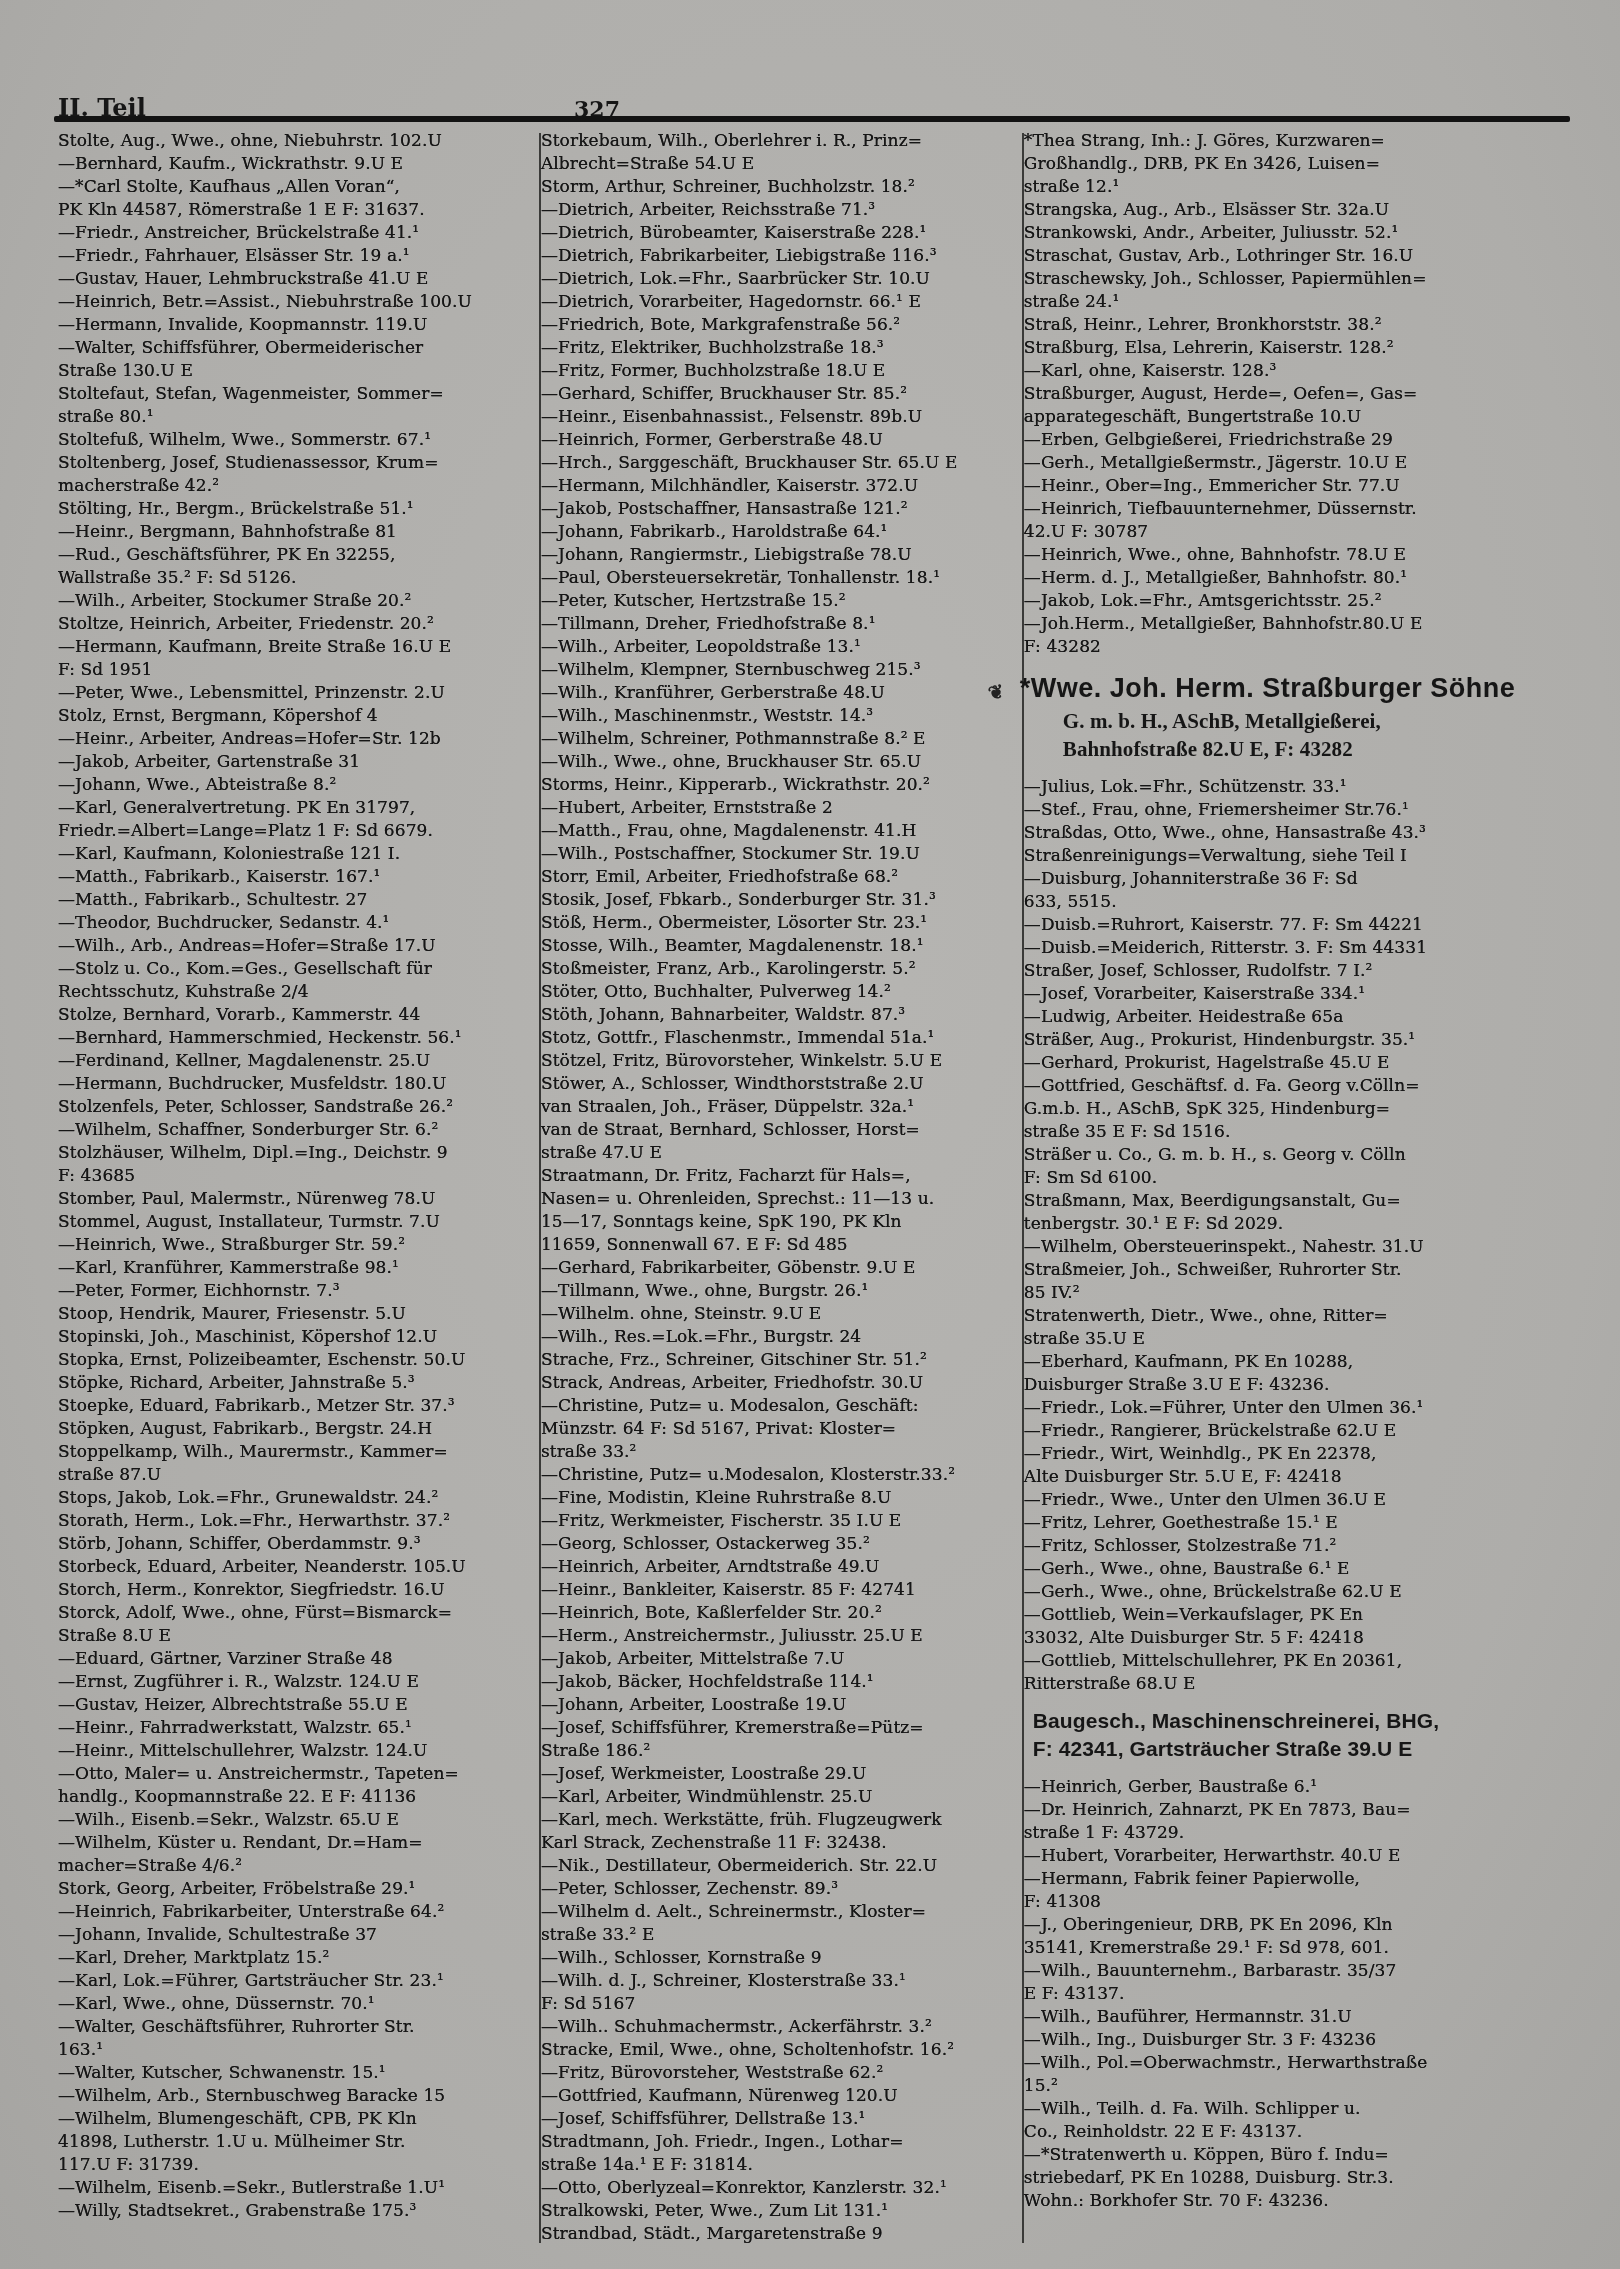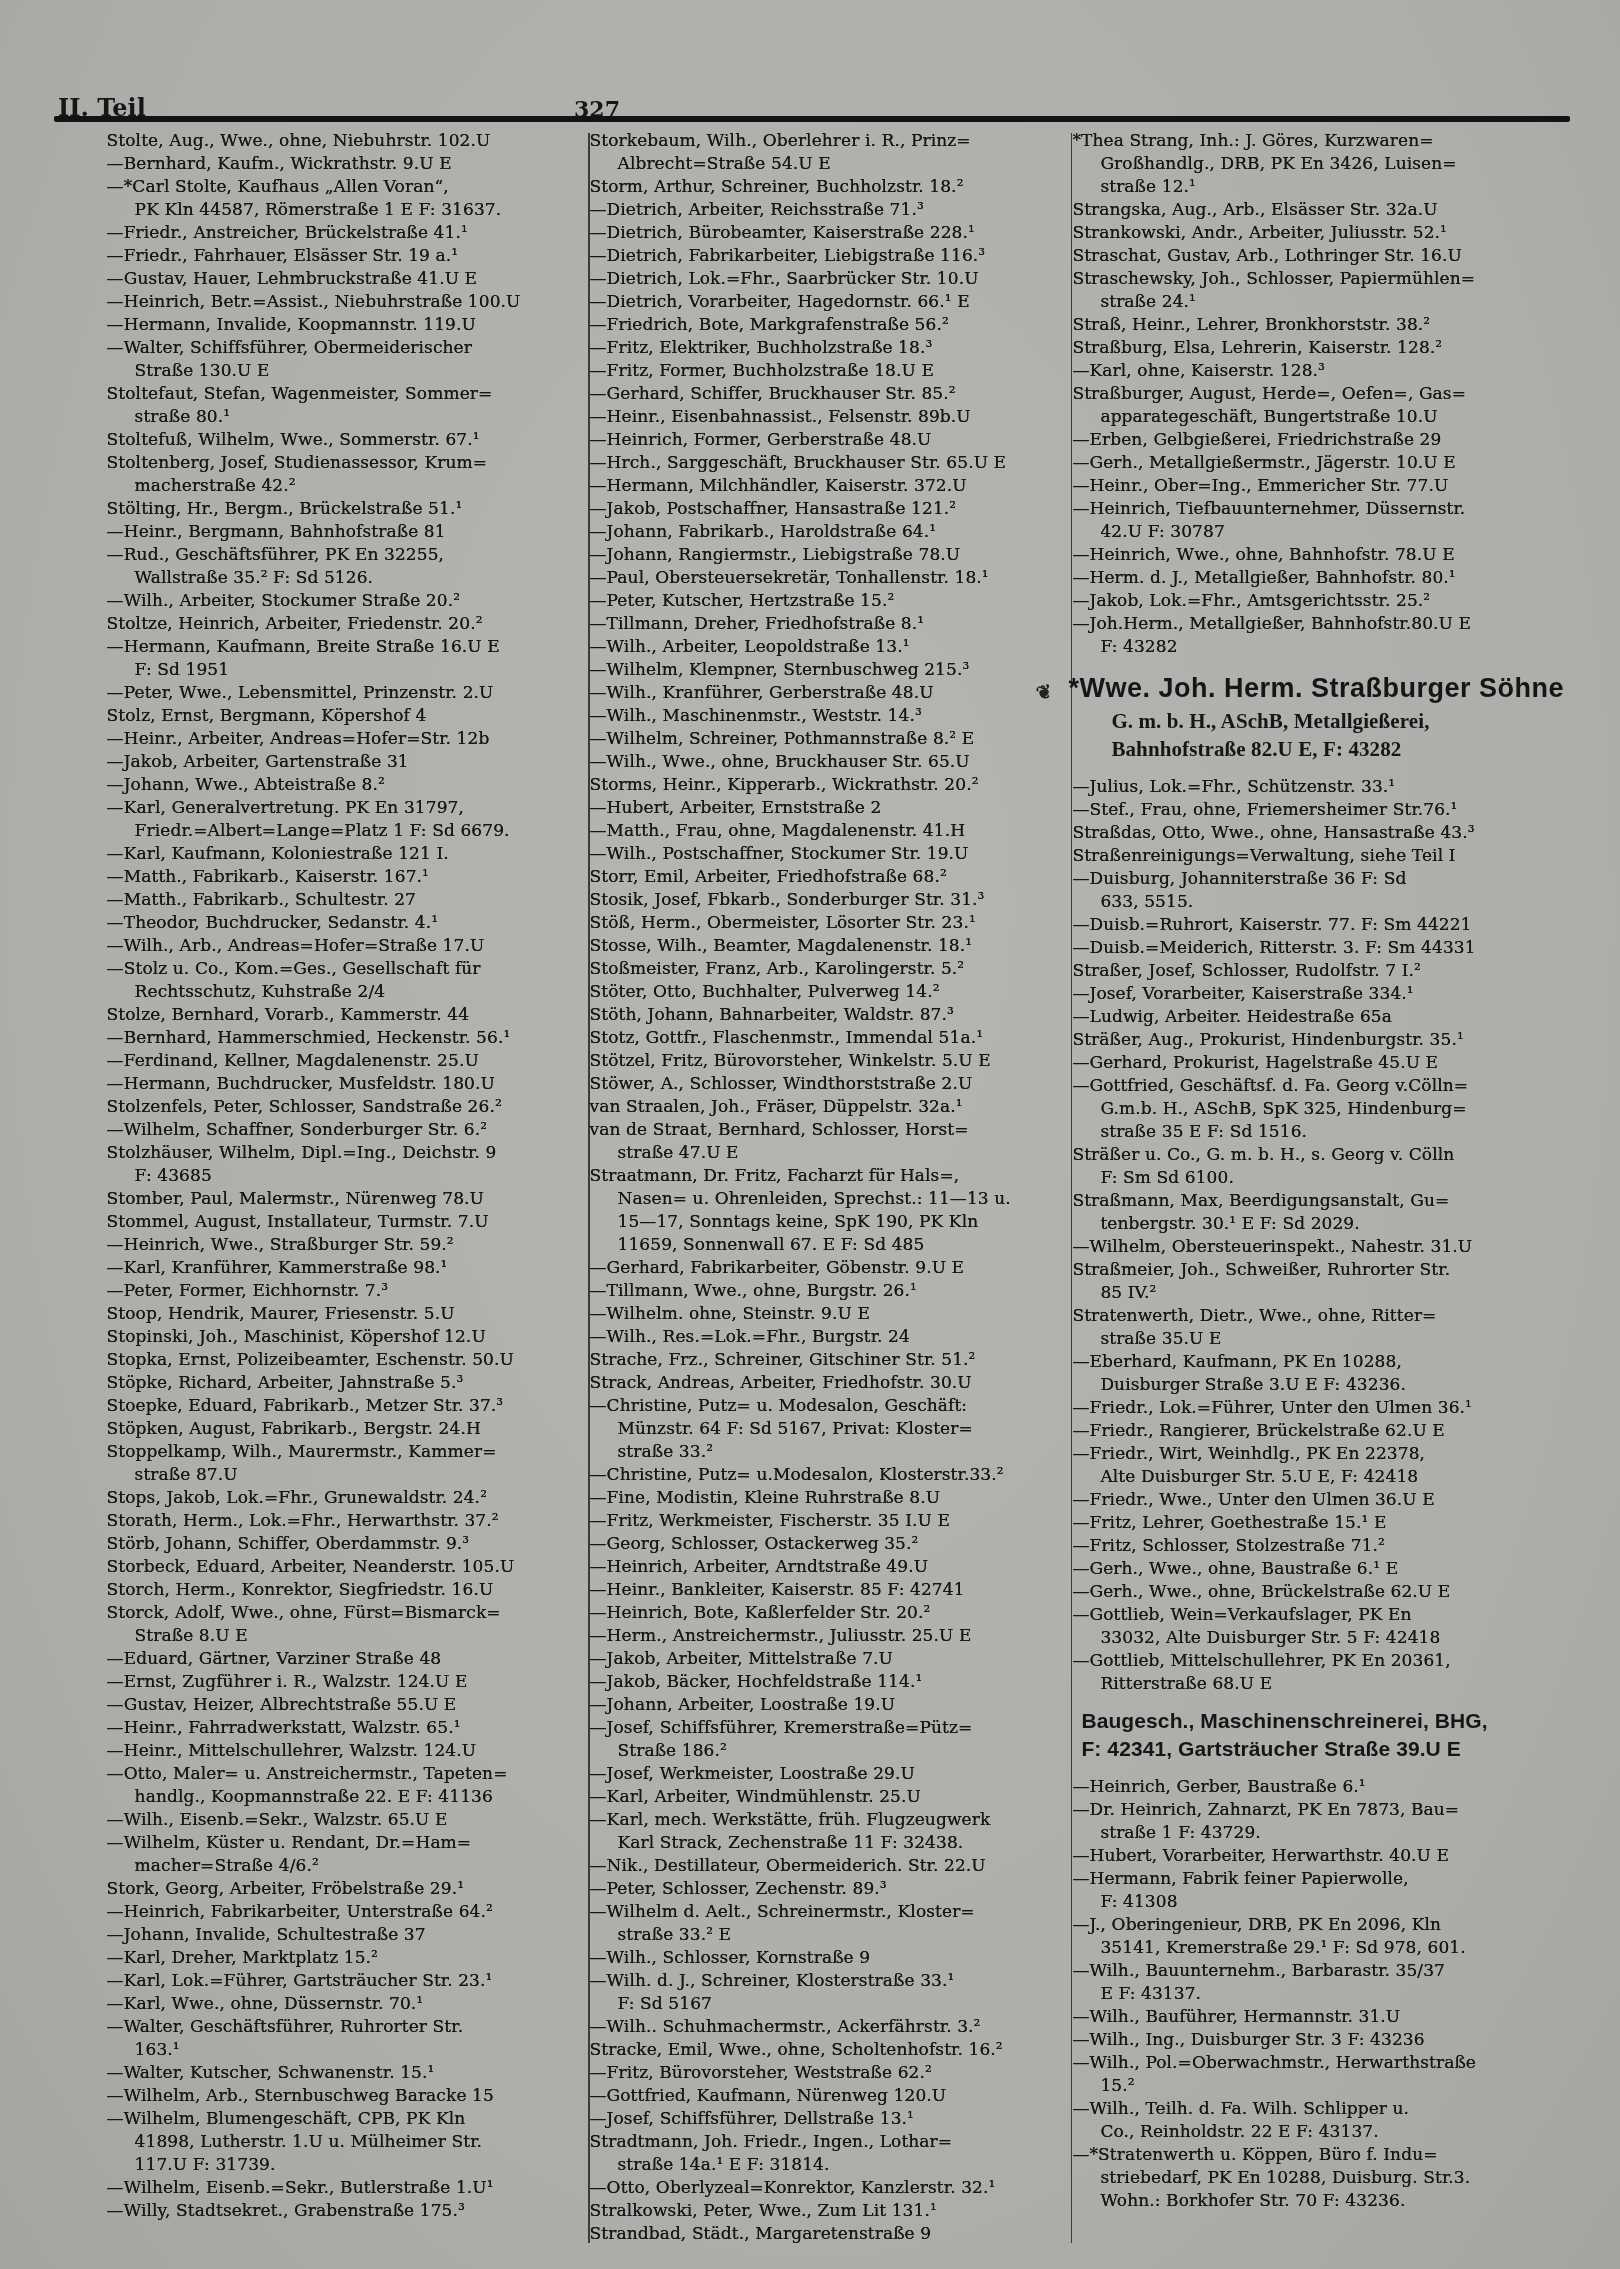--- a/index.html
+++ b/index.html
@@ -17,38 +17,37 @@
   }
   .hdr-left{width:281px;text-align:left;}
   .hdr-center{flex:1;text-align:center;font-size:23.4px;letter-spacing:0.9px;}
   .hdr-center .hdr-dash{display:inline-block;padding:0 26px;}
   .hdr-right{width:281px;text-align:right;font-size:22px;}
   .header-rule{
     position:absolute;top:116px;left:54px;width:1516px;height:5.6px;
     background:#131313;border-radius:1.9px;
   }
   .columns{
-    position:absolute;top:129px;left:74px;width:1512px;height:2127px;
+    position:absolute;top:129px;left:58px;width:1512px;height:2127px;
     display:flex;
-    justify-content:center;
   }
   .col{
     width:481px;box-sizing:border-box;padding-right:9.4px;
     position:relative;
   }
   .col-rule{
     width:1.9px;background:#3a3a38;margin-top:3.7px;height:2110px;flex:0 0 1.9px;
   }
   .ln{
     white-space:nowrap;height:23px;line-height:23px;
     font-size:17px;letter-spacing:0.1px;
     text-shadow:0 0 0.5px rgba(10,10,10,0.85);
     overflow:visible;
   }
-  .c{padding-left:28px;}
+  .c{}
   .b1,.b1c{
     font-family:"Liberation Sans", sans-serif;font-weight:bold;
     font-size:27px;height:37px;line-height:37px;letter-spacing:0.5px;
     text-shadow:none;
   }
   .b1c{text-align:center;}
   .b2,.b2i{
     font-family:"Liberation Sans", sans-serif;font-weight:bold;
     font-size:21px;height:28px;line-height:28px;
     text-shadow:none;

